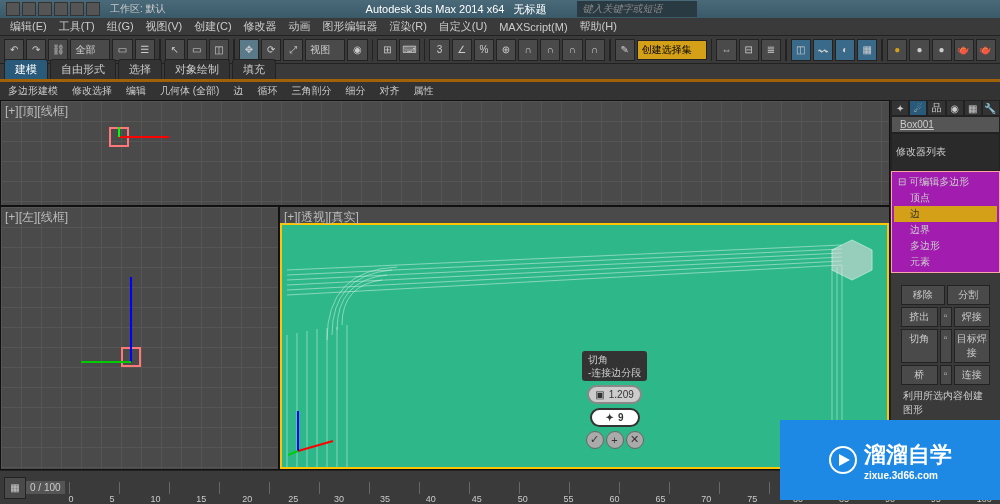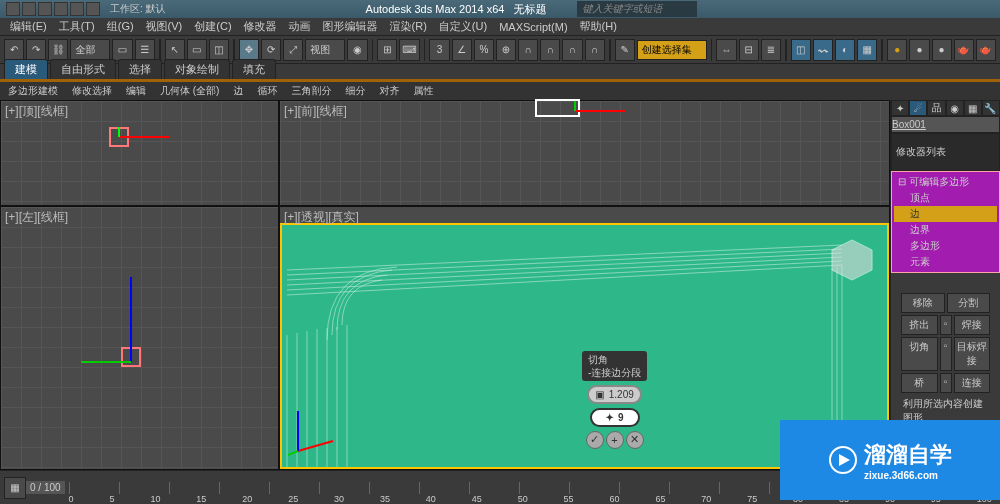--- a/index.html
+++ b/index.html
@@ -48,27 +48,27 @@
 .caddy .tooltip { background: #333; padding: 2px 6px; border-radius: 3px; font-size: 10px; line-height: 1.3; }
 .caddy .field { background: #ccc; color: #333; padding: 2px 6px; border-radius: 10px; border: 2px solid #888; display: flex; align-items: center; gap: 4px; font-size: 10px; min-width: 50px; justify-content: center; }
 .caddy .field.active { background: #fff; border-color: #333; font-weight: bold; }
 .caddy .btns { display: flex; gap: 2px; }
 .caddy .btns span { width: 18px; height: 18px; background: #aaa; border-radius: 50%; display: inline-flex; align-items: center; justify-content: center; color: #333; font-size: 11px; border: 1px solid #666; }
 
 
 .cmdpanel { width: 110px; background: #3a3a3a; border-left: 1px solid #222; display: flex; flex-direction: column; font-size: 10px; }
 .cmdpanel .tabs { display: flex; height: 20px; background: #333; }
 .cmdpanel .tabs span { flex: 1; border: 1px solid #222; display: flex; align-items: center; justify-content: center; }
-.cmdpanel .objname { background: #555; padding: 2px 0; border: 1px solid #222; text-decoration: underline; }
+.cmdpanel .objname { background: #555; padding: 2px 8px; border: 1px solid #222; text-decoration: underline; }
 .cmdpanel .section { background: #2a2a2a; padding: 11px 4px; border: 1px solid #222; }
 .cmdpanel .stack { background: #a21caf; border: 1px solid #fca5a5; padding: 2px; }
 .cmdpanel .stack-item { padding: 1px 4px; }
 .cmdpanel .stack-item.sub { padding-left: 16px; color: #ccc; }
 .cmdpanel .stack-item.active { background: #d4a017; color: #333; }
-.cmdpanel .rollout { background: #3a3a3a; padding: 10px; margin-top: 8px; }
+.cmdpanel .rollout { background: #3a3a3a; padding: 10px; }
 .cmdpanel .btn-row { display: flex; gap: 2px; margin: 2px 0; }
 .cmdpanel .btn-row span { flex: 1; background: #4a4a4a; border: 1px solid #222; padding: 2px; text-align: center; }
 
 
 .timeline { height: 34px; background: #3a3a3a; border-top: 1px solid #222; display: flex; align-items: center; padding: 0 4px; font-size: 10px; position: relative; }
 .timeline .frame { background: #555; padding: 1px 4px; }
 .timeline .ticks { flex: 1; height: 12px; background-image: linear-gradient(90deg, #666 1px, transparent 1px); background-size: 50px 100%; position: relative; margin: 0 4px; }
 
 
 .watermark { position: absolute; right: 0; bottom: 4px; width: 220px; height: 80px; background: #1e88e5; display: flex; align-items: center; justify-content: center; color: #fff; font-size: 22px; font-weight: bold; }
@@ -182,29 +182,20 @@
 <div class="main">
   <div class="viewports">
     <div class="vp-row" style="flex:0.4">
       <div class="viewport">
         <div class="grid"></div>
         <span class="vp-label">[+][顶][线框]</span>
         <div class="gizmo-box" style="left:108px;top:26px;border-color:#f77"></div>
         <svg style="position:absolute;left:108px;top:26px" width="80" height="30">
             <line x1="10" y1="10" x2="60" y2="10" stroke="#f00" stroke-width="2"></line>
             <line x1="10" y1="10" x2="10" y2="-15" stroke="#0f0" stroke-width="2"></line>
-          </svg>
-      </div>
-      <div class="viewport persp">
-        <div class="grid"></div>
-        <span class="vp-label">[+][前][线框]</span>
-        <div style="position:absolute;left:255px;top:-2px;width:45px;height:18px;border:2px solid #fff"></div>
-        <svg style="position:absolute;left:255px;top:0" width="100" height="20">
-            <line x1="40" y1="10" x2="90" y2="10" stroke="#f00" stroke-width="2"></line>
-            <line x1="40" y1="10" x2="40" y2="-20" stroke="#0c0" stroke-width="2"></line>
           </svg>
       </div>
     </div>
     <div class="vp-row" style="flex:1">
       <div class="viewport">
         <div class="grid"></div>
         <span class="vp-label">[+][左][线框]</span>
         <div class="gizmo-box" style="left:120px;top:140px;border-color:#f77"></div>
         <svg style="position:absolute;left:75px;top:60px" width="100" height="120">
             <line x1="55" y1="95" x2="55" y2="10" stroke="#00f" stroke-width="2"></line>

